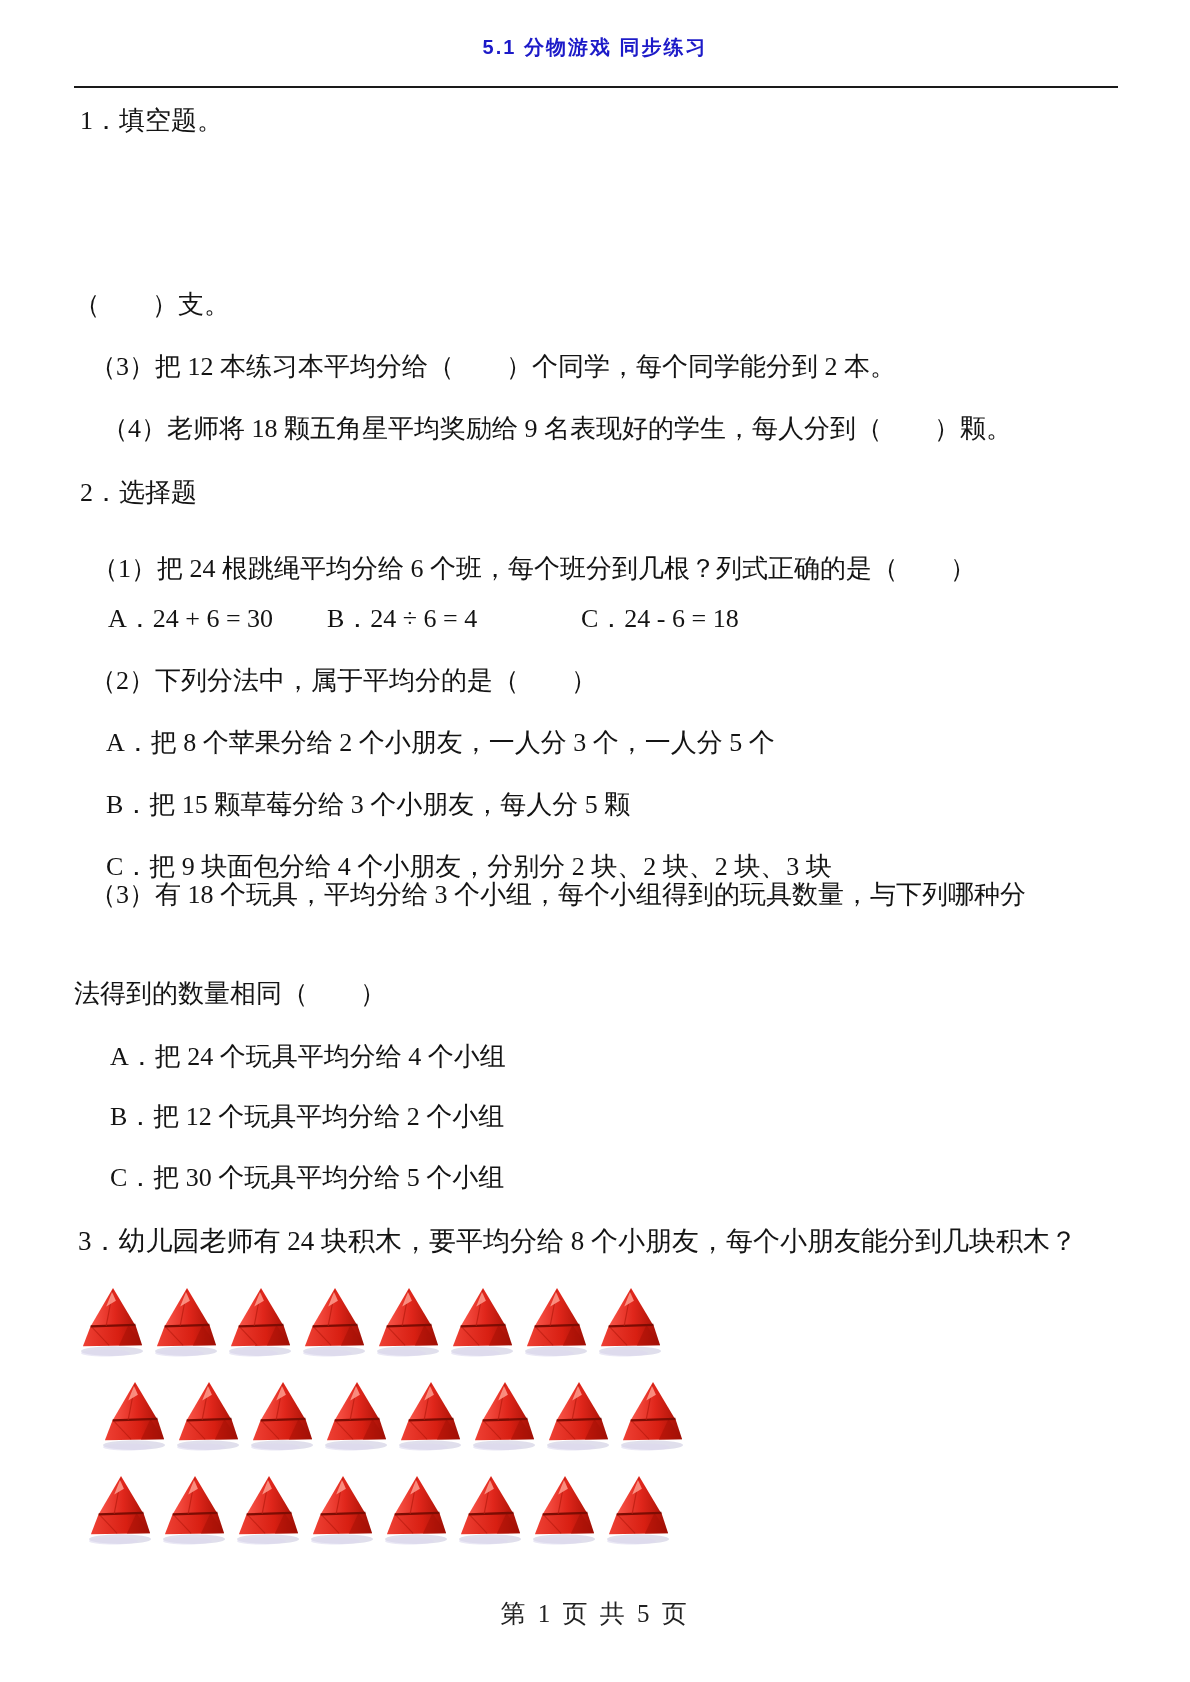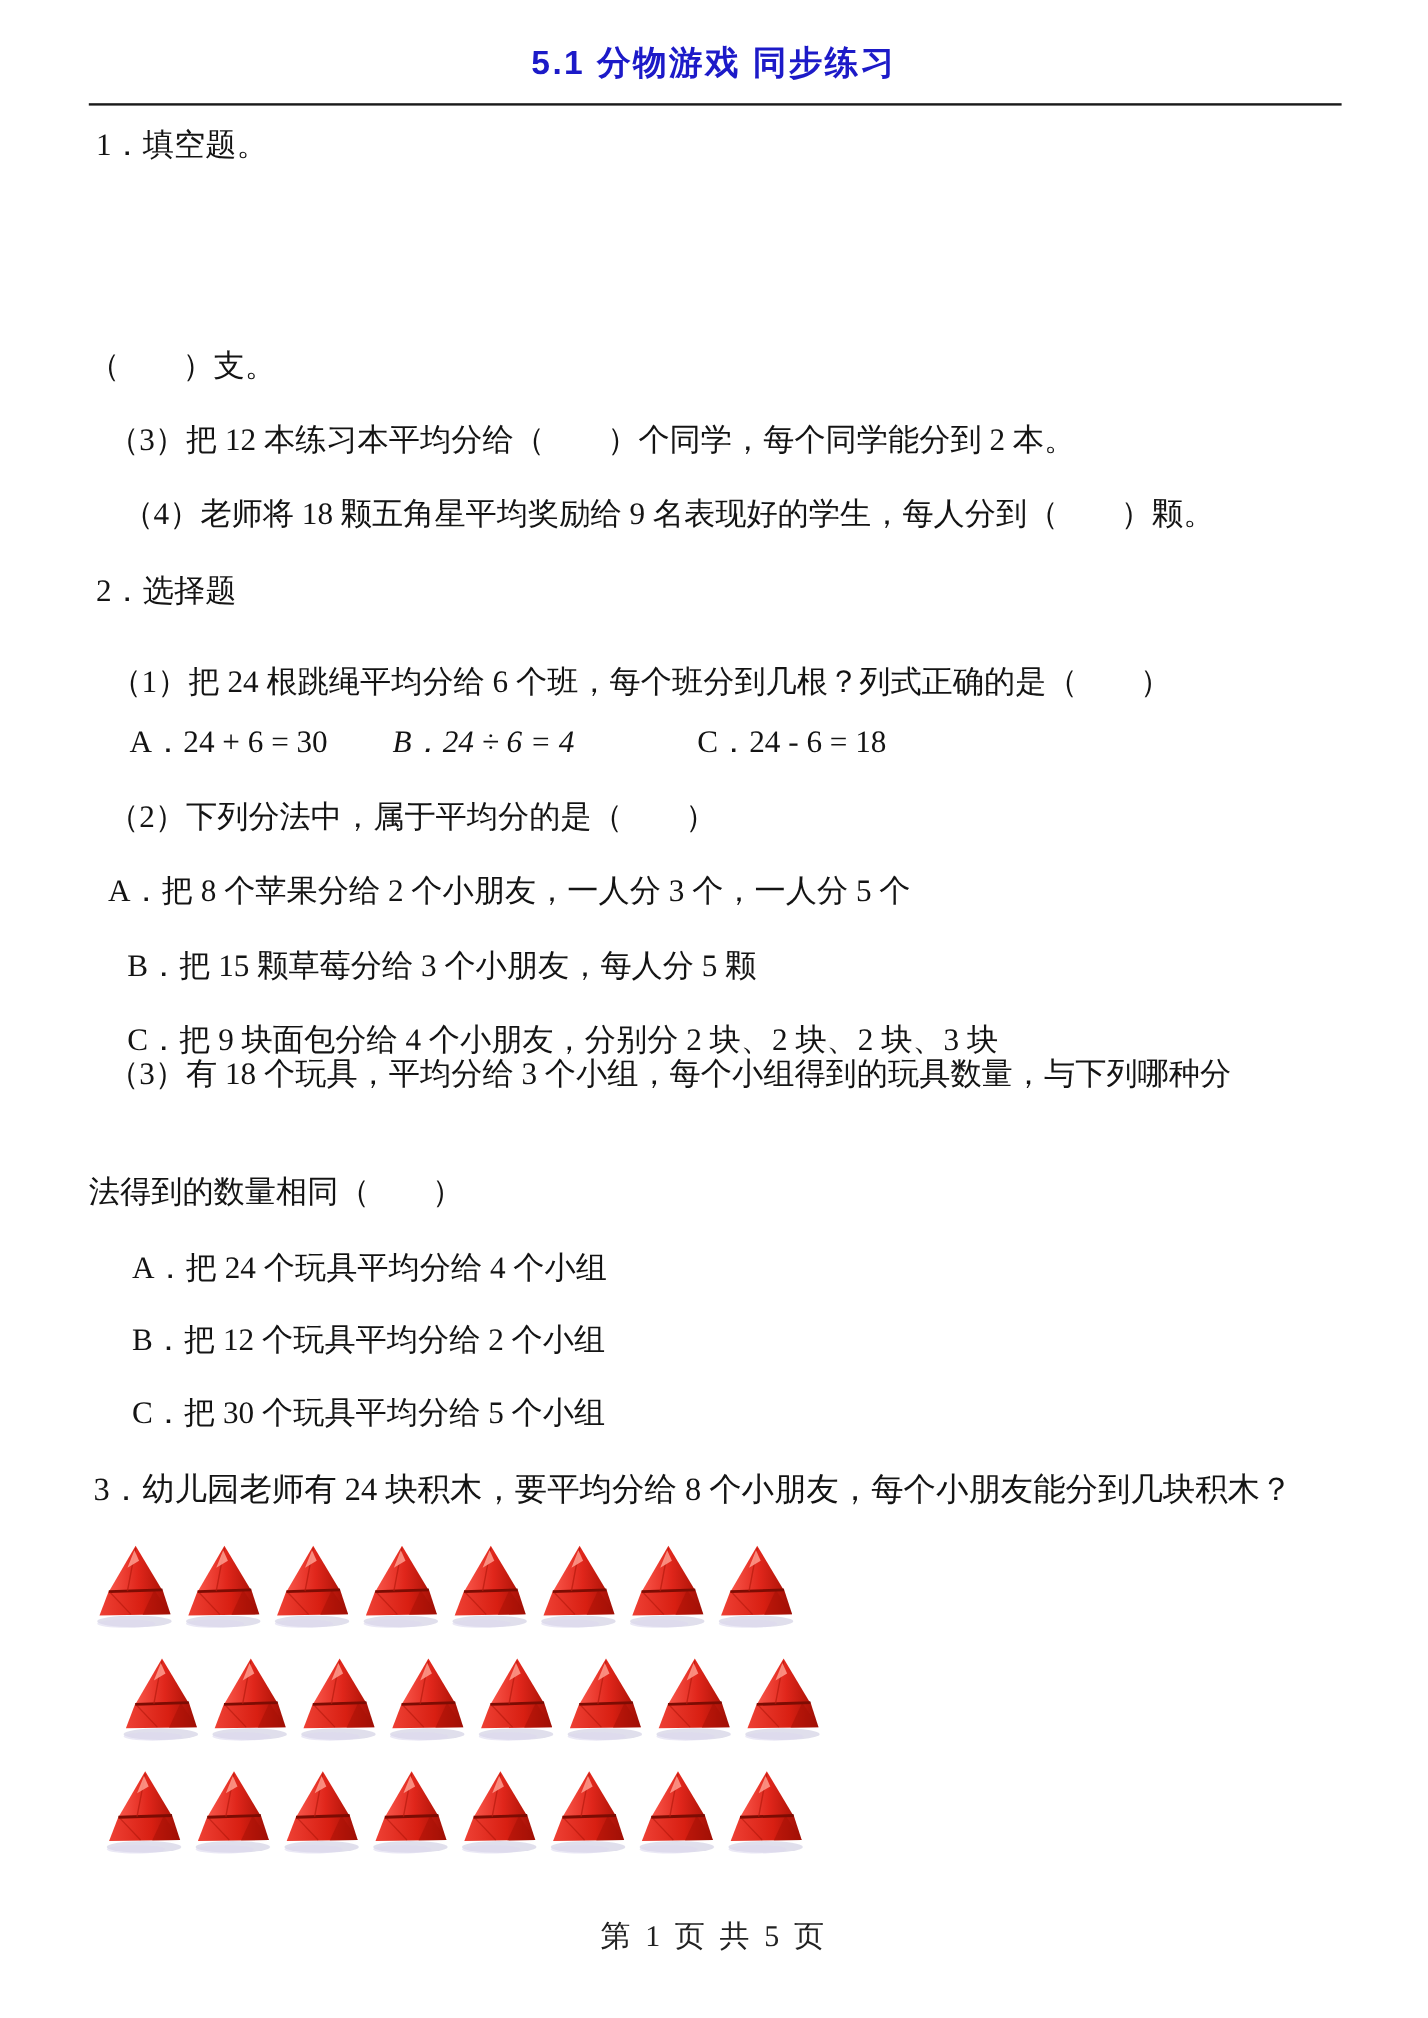--- a/index.html
+++ b/index.html
@@ -11,21 +11,21 @@
     overflow:hidden;
     font-family:"Liberation Serif","DejaVu Serif",serif;
     color:#141414;
   }
   .doc-title{
     position:absolute;
     top:34px;left:0;right:0;
     text-align:center;
     font-family:"Liberation Sans","DejaVu Sans",sans-serif;
     font-weight:bold;
-    font-size:28px;
+    font-size:20px;
     letter-spacing:2px;
     color:#1c1ac8;
     white-space:nowrap;
   }
   .divider{
     position:absolute;
     top:86px;left:74px;right:72px;
     border-top:2px solid #1a1a1a;
     height:0;
   }
@@ -39,24 +39,24 @@
   .t-q1h   {top:104px;left:80px;}
   .t-q1i1  {top:164px;left:90px;}
   .t-q1i2a {top:226px;left:90px;}
   .t-q1i2b {top:288px;left:74px;}
   .t-q1i3  {top:350px;left:90px;}
   .t-q1i4  {top:412px;left:90px;margin-left:12px;}
   .t-q2h   {top:476px;left:80px;}
   .t-q2i1  {top:552px;left:92px;}
   .t-q2i1o {top:602px;left:0;right:0;height:34px;}
   .optA{position:absolute;left:108px;}
-  .optB{position:absolute;left:327px;font-style:italic;}
+  .optB{position:absolute;left:327px;}
   .optC{position:absolute;left:581px;}
   .t-q2i2  {top:664px;left:90px;}
-  .t-q2i2A {top:726px;left:90px;}
+  .t-q2i2A {top:726px;left:106px;}
   .t-q2i2B {top:788px;left:106px;}
   .t-q2i2C {top:850px;left:106px;text-align:right;}
   .t-q2i3a {top:878px;left:90px;}
   .t-q2i3b {top:977px;left:74px;}
   .t-q2i3A {top:1040px;left:110px;}
   .t-q2i3B {top:1100px;left:110px;}
   .t-q2i3C {top:1161px;left:110px;}
   .t-q3    {top:1224px;left:78px;font-size:27px;}
   .blocks{
     position:absolute;

